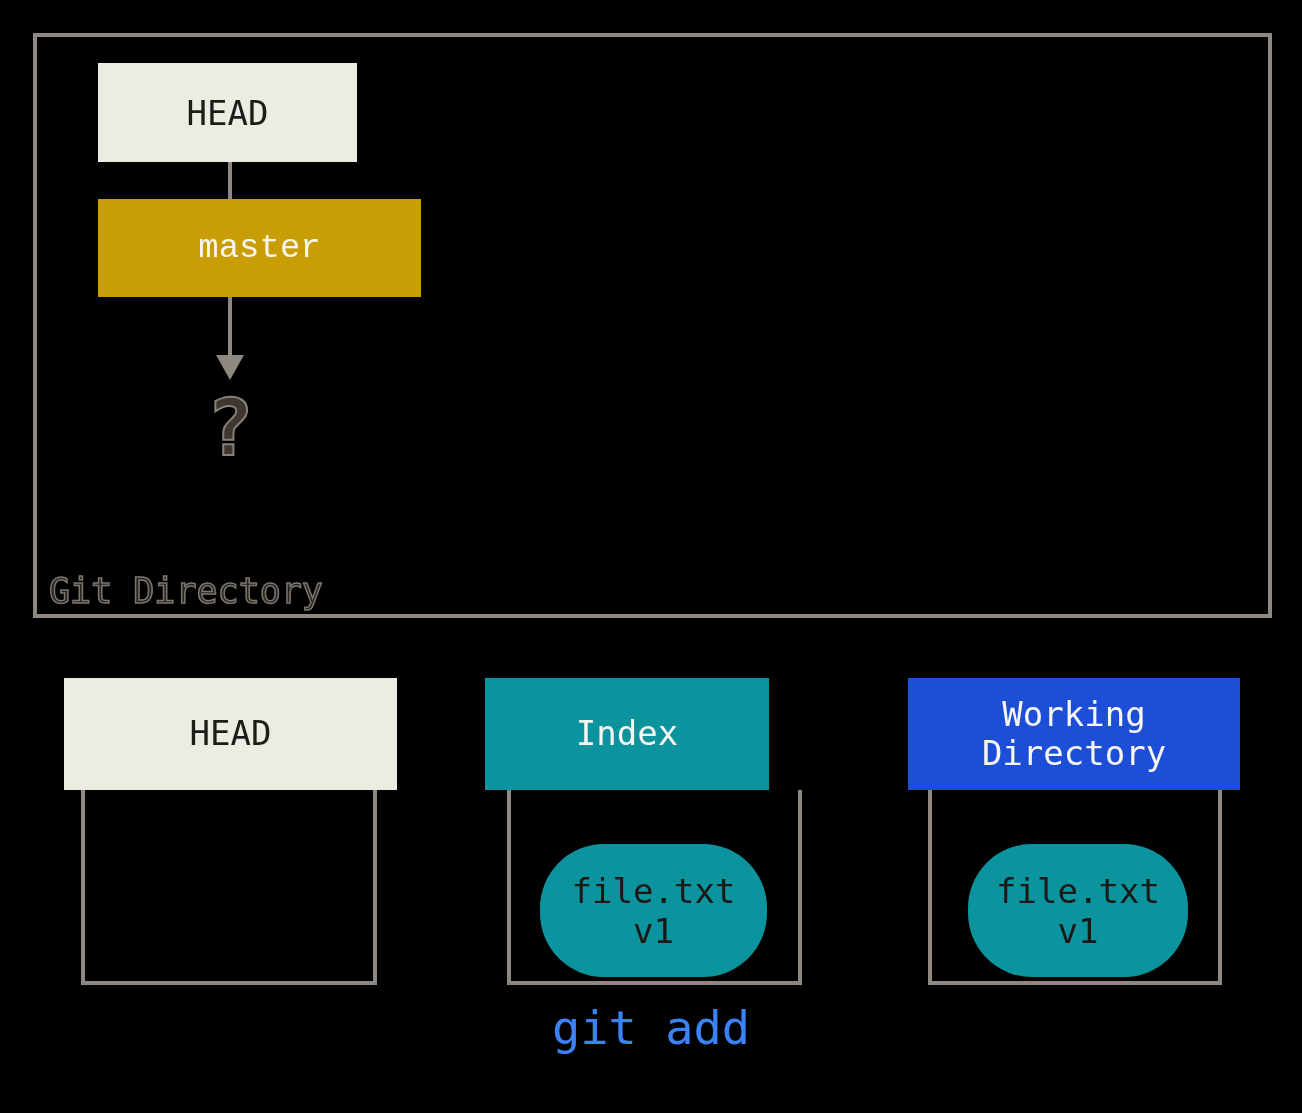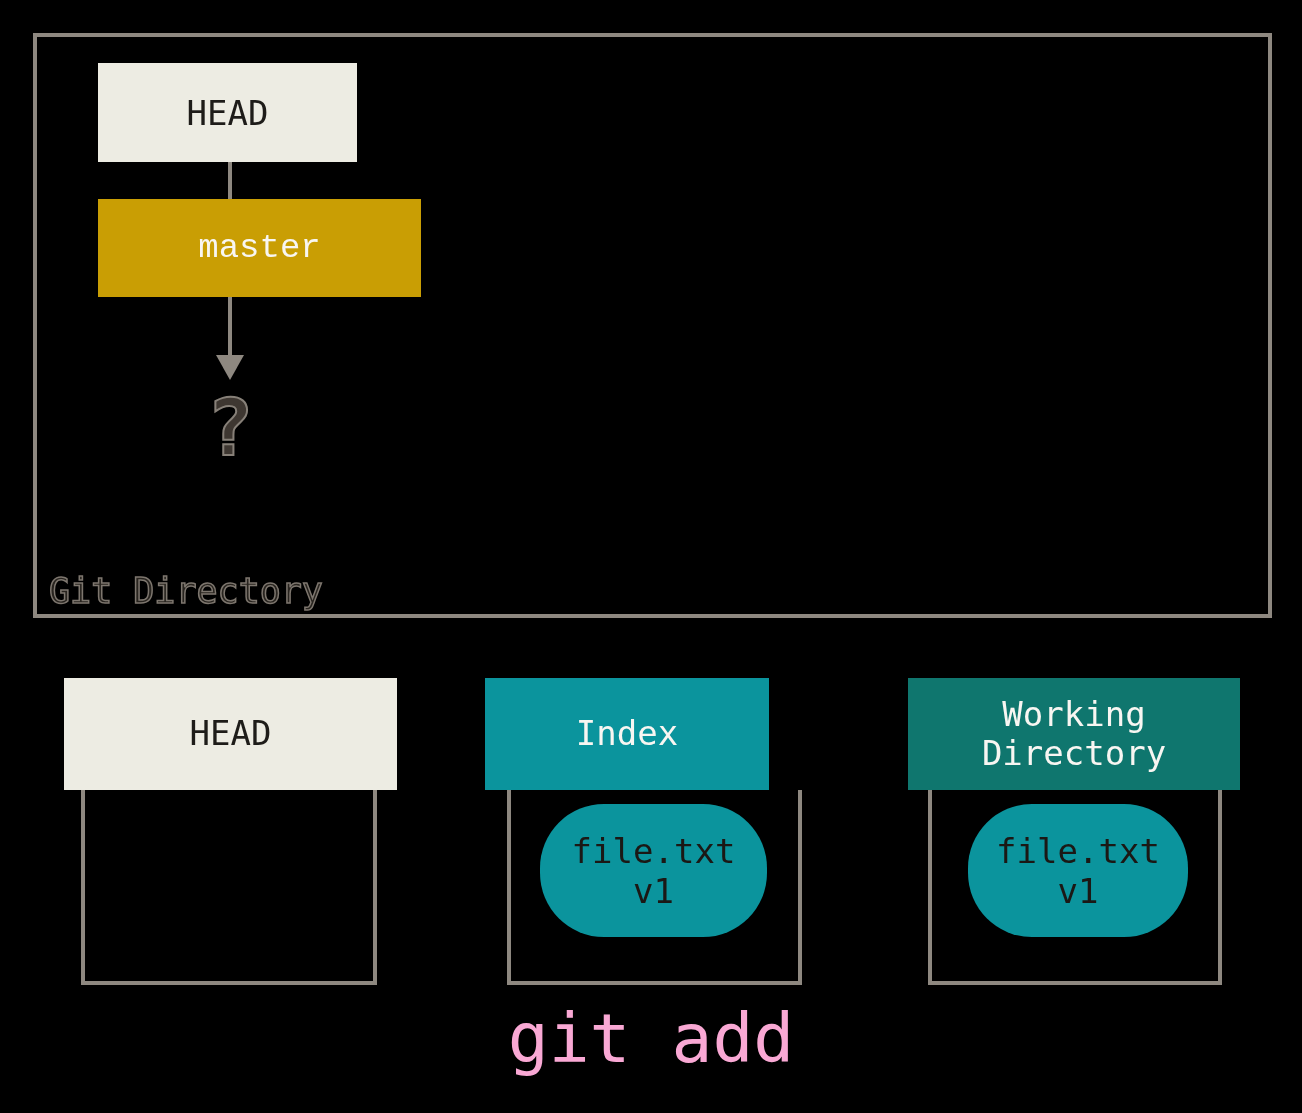--- a/index.html
+++ b/index.html
@@ -60,42 +60,42 @@
   }
   
   .area-header{
     position:absolute;top:678px;height:112px;
     display:flex;align-items:center;justify-content:center;
     font-size:34px;line-height:1.15;text-align:center;
     box-sizing:border-box;
   }
   .hdr-head{left:64px;width:333px;background:#EDECE3;color:#1E1C19;}
   .hdr-index{left:485px;width:284px;background:#0B949D;color:#F8F6F2;}
-  .hdr-wd{left:908px;width:332px;background:#0f766e;color:#F8F6F2;padding:0 36px;}
+  .hdr-wd{left:908px;width:332px;background:#1d4ed8;color:#F8F6F2;padding:0 36px;}
   .area-body{
     position:absolute;top:790px;height:195px;
     border:4px solid #8E8880;border-top:none;
     box-sizing:border-box;
   }
   .body-head{left:81px;width:296px;}
   .body-index{left:507px;width:295px;}
   .body-wd{left:928px;width:294px;}
   .file-pill{
-    position:absolute;top:804px;height:133px;
+    position:absolute;top:844px;height:133px;
     background:#0B949D;border-radius:64px;
     display:flex;flex-direction:column;align-items:center;justify-content:center;
     font-size:34px;line-height:40px;color:#1B1815;text-align:center;
   }
   .pill-index{left:540px;width:227px;}
   .pill-wd{left:968px;width:220px;}
   .git-add{
     position:absolute;left:455px;top:1002px;width:392px;
     text-align:center;
-    font-size:68px;line-height:1.1;
-    color:#f9a8d4;
+    font-size:47px;line-height:1.1;
+    color:#3b82f6;
     white-space:nowrap;
   }
 </style>
 </head>
 <body>
 
 <div class="canvas">
 
   <div class="repo-box">
 

